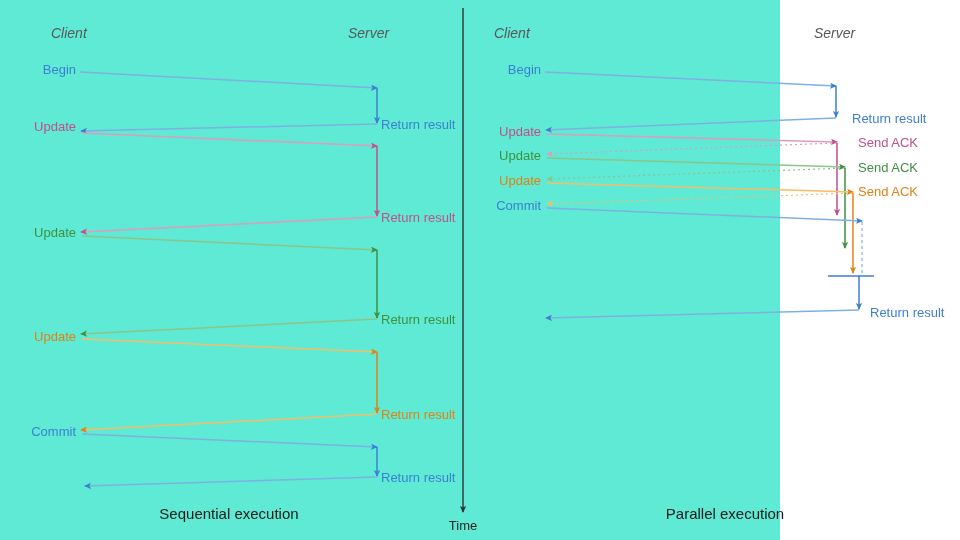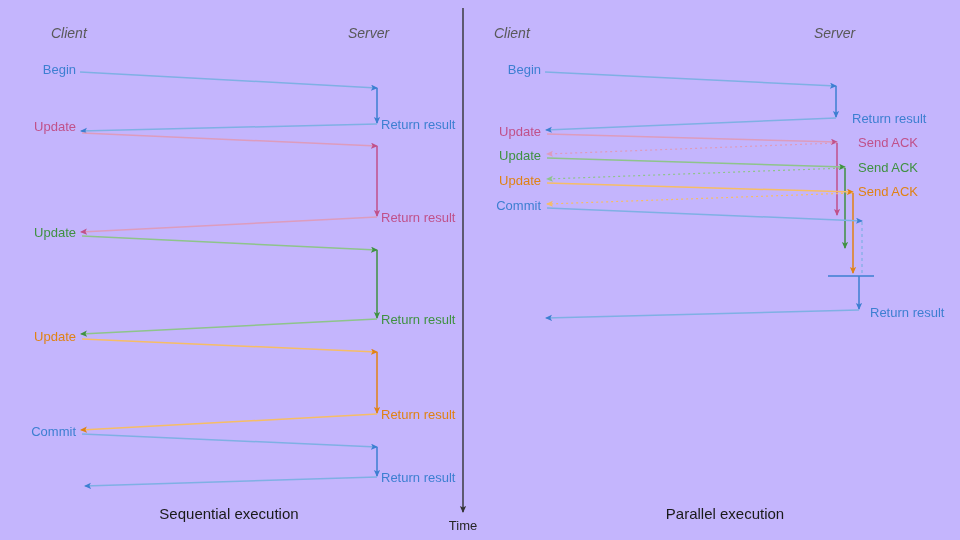--- a/index.html
+++ b/index.html
@@ -8,23 +8,23 @@
     background: #ffffff;
   }
   body {
     width: 960px;
     height: 540px;
     overflow: hidden;
     font-family: "Liberation Sans", sans-serif;
   }
   #stage {
     position: relative;
-    width: 960px;
+    width: 780px;
     height: 540px;
-    background: #c4b5fd;
+    background: #5eead4;
   }
   svg#diagram {
     position: absolute;
     left: 0;
     top: 0;
     width: 960px;
     height: 540px;
     display: block;
   }
   .lbl {

